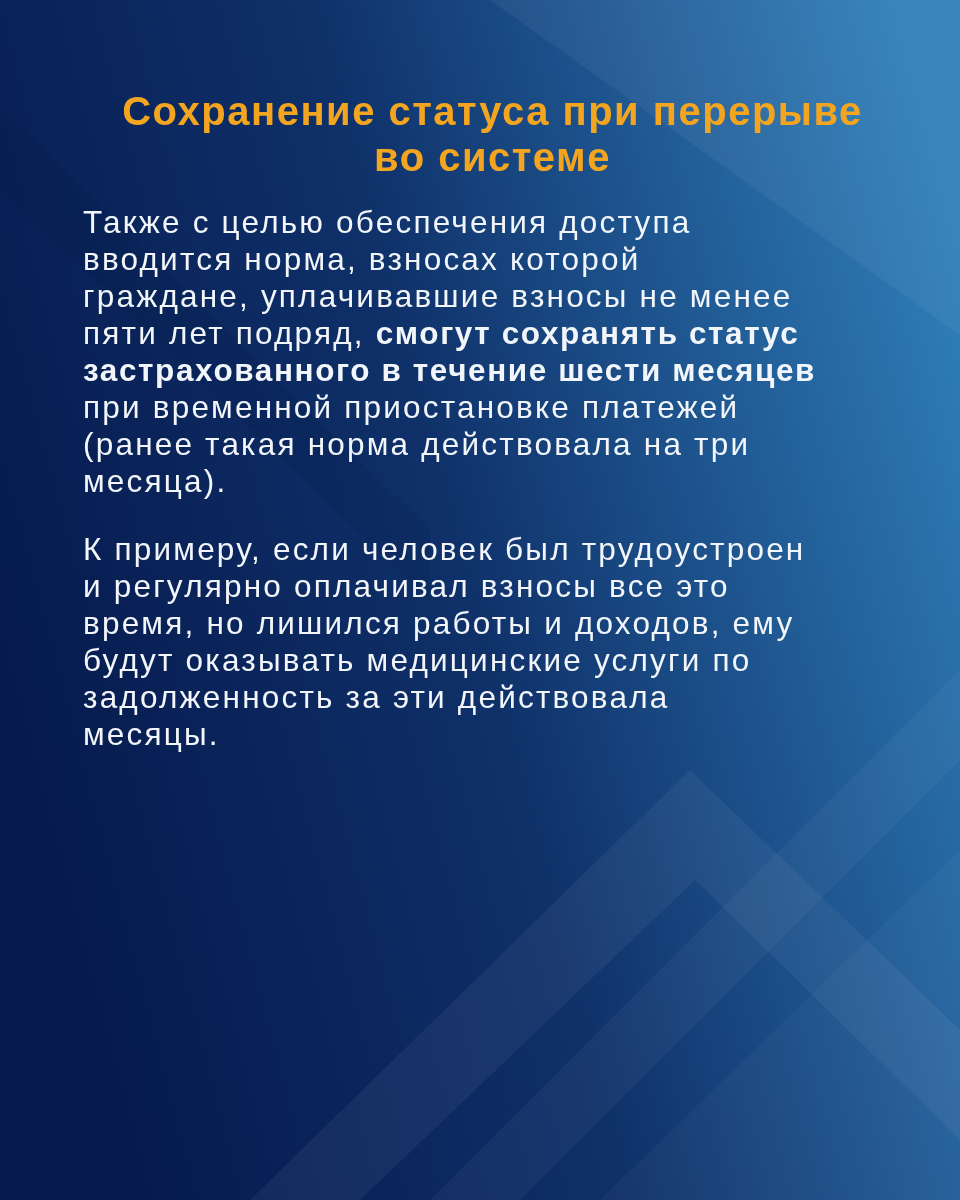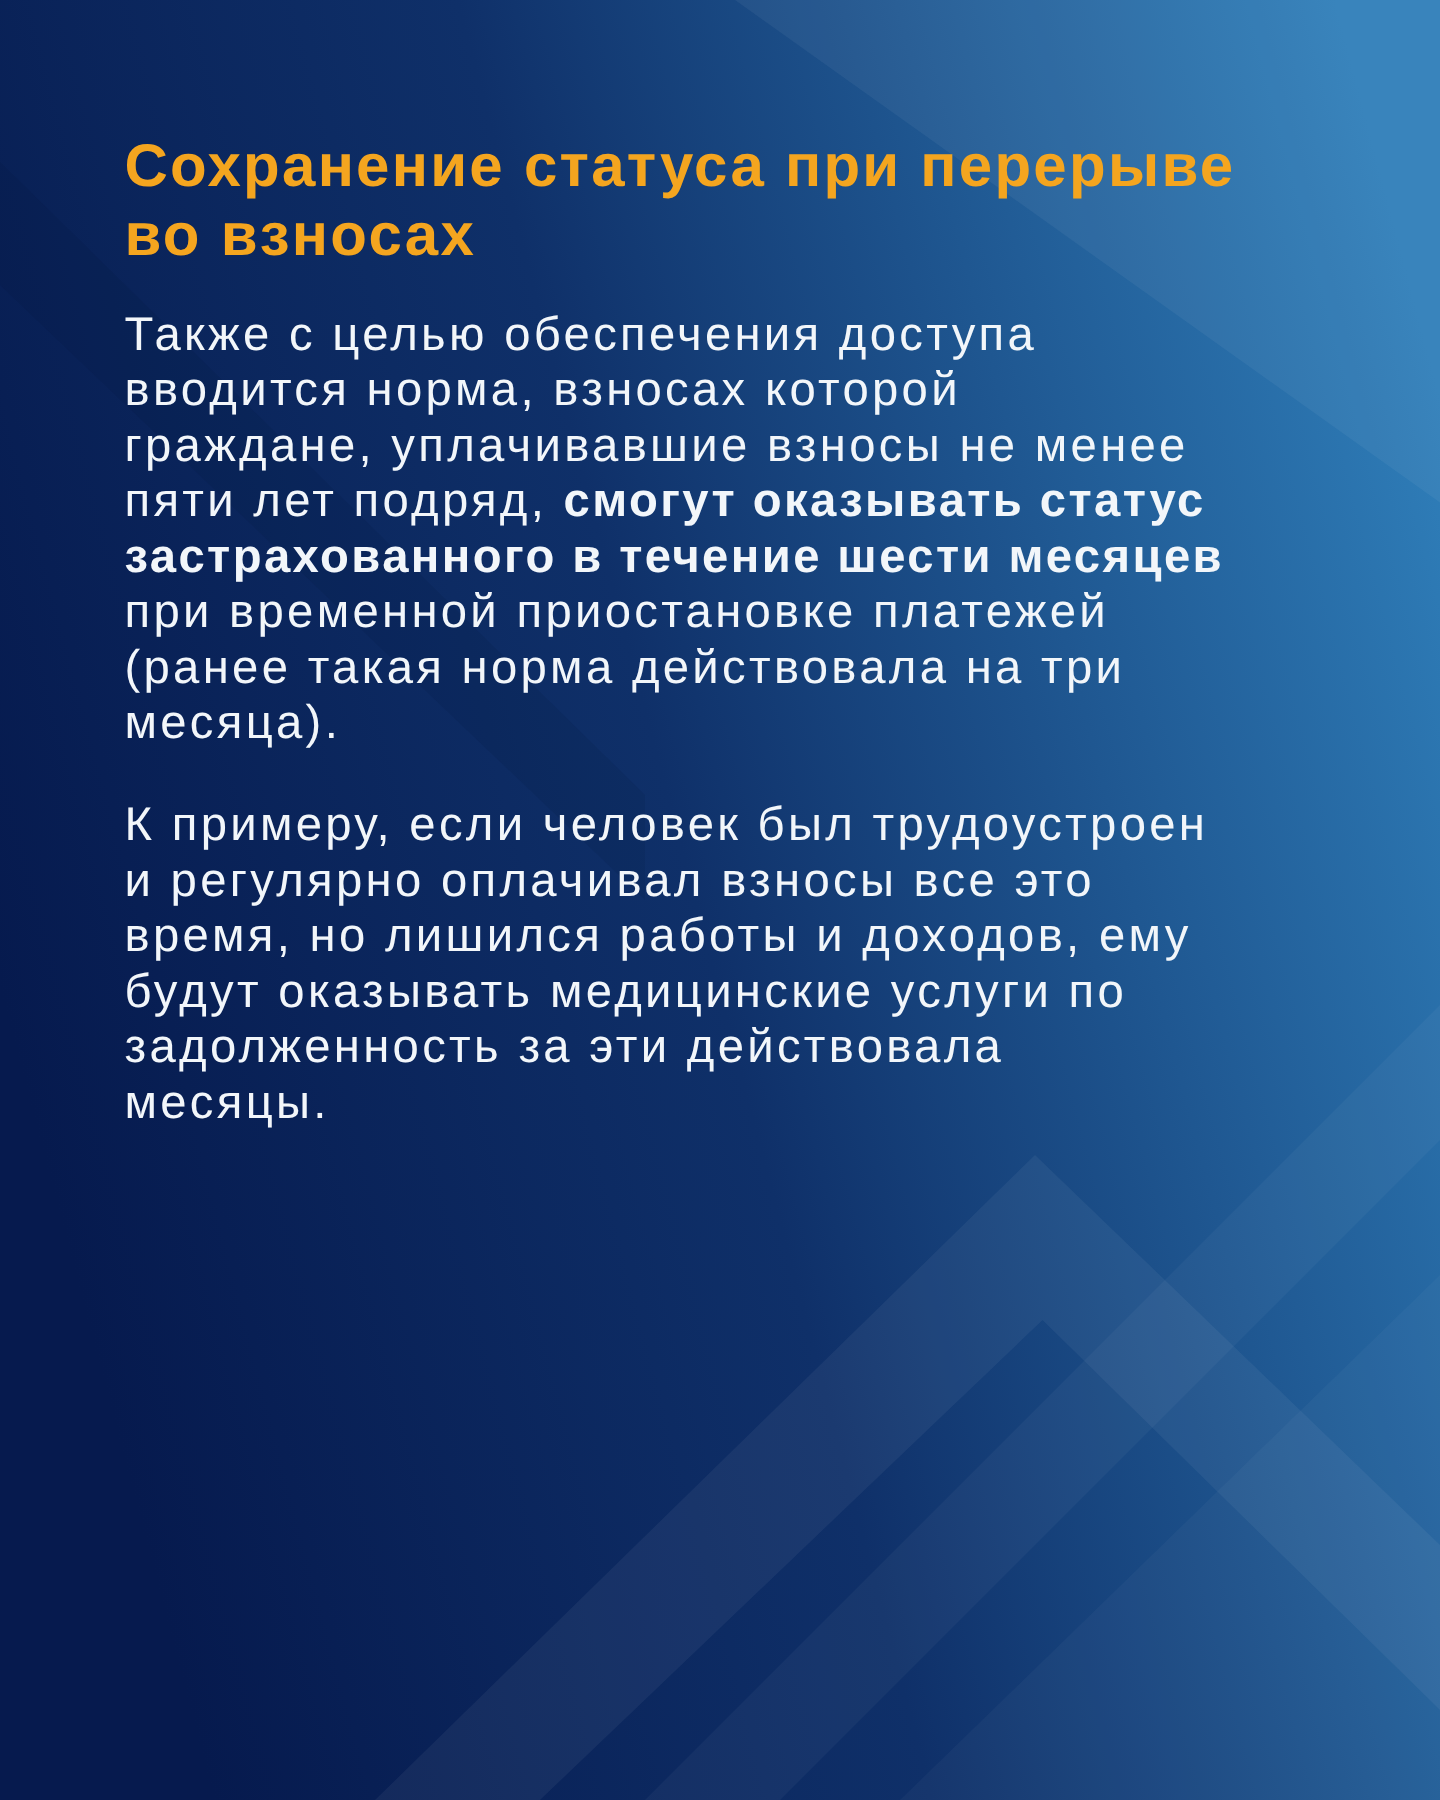--- a/index.html
+++ b/index.html
@@ -27,21 +27,21 @@
     box-sizing: border-box;
   }
   .heading {
     margin: 0;
     color: #f4a51f;
     font-size: 40px;
     line-height: 46px;
     font-weight: 700;
     letter-spacing: 1.5px;
   }
-  .heading .h-line { display: block; }
+  .heading .h-line { display: block; text-align: center; }
   .para {
     color: #f2f6fa;
     font-size: 31.5px;
     line-height: 37px;
     font-weight: 400;
     letter-spacing: 2.2px;
   }
   .para-1 { margin-top: 24px; }
   .para-2 { margin-top: 31px; }
   .line { display: block; white-space: nowrap; }
@@ -66,28 +66,28 @@
     <polygon points="0,108 430,530 430,600 0,190" fill="#00112e" opacity="0.10"></polygon>
     <polygon points="250,1200 690,770 960,1030 960,1140 695,880 360,1200" fill="#ffffff" opacity="0.05"></polygon>
     <polygon points="430,1200 960,670 960,760 520,1200" fill="#ffffff" opacity="0.04"></polygon>
     <polygon points="600,1200 960,850 960,1200" fill="#ffffff" opacity="0.03"></polygon>
   </svg>
 
   <div class="content">
 
     <h1 class="heading">
       <span class="h-line">Сохранение статуса при перерыве</span>
-      <span class="h-line">во взносах</span>
+      <span class="h-line">во системе</span>
     </h1>
 
     <div class="para para-1">
       <span class="line">Также с целью обеспечения доступа</span>
       <span class="line">вводится норма, взносах которой</span>
       <span class="line">граждане, уплачивавшие взносы не менее</span>
-      <span class="line"><span>пяти лет подряд, </span><strong>смогут оказывать статус</strong></span>
+      <span class="line"><span>пяти лет подряд, </span><strong>смогут сохранять статус</strong></span>
       <span class="line"><strong>застрахованного в течение шести месяцев</strong></span>
       <span class="line">при временной приостановке платежей</span>
       <span class="line">(ранее такая норма действовала на три</span>
       <span class="line">месяца).</span>
     </div>
 
     <div class="para para-2">
       <span class="line">К примеру, если человек был трудоустроен</span>
       <span class="line">и регулярно оплачивал взносы все это</span>
       <span class="line">время, но лишился работы и доходов, ему</span>

